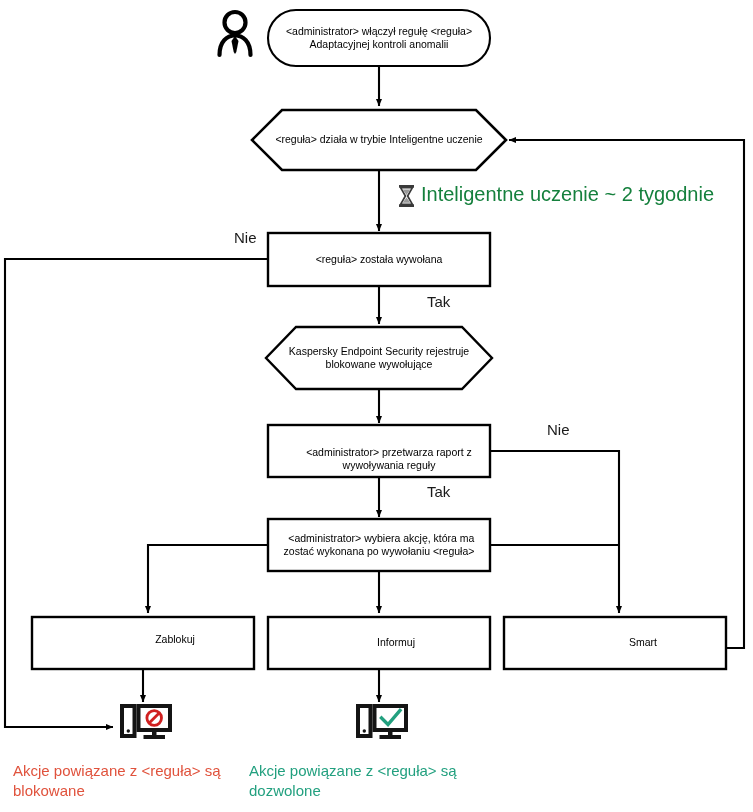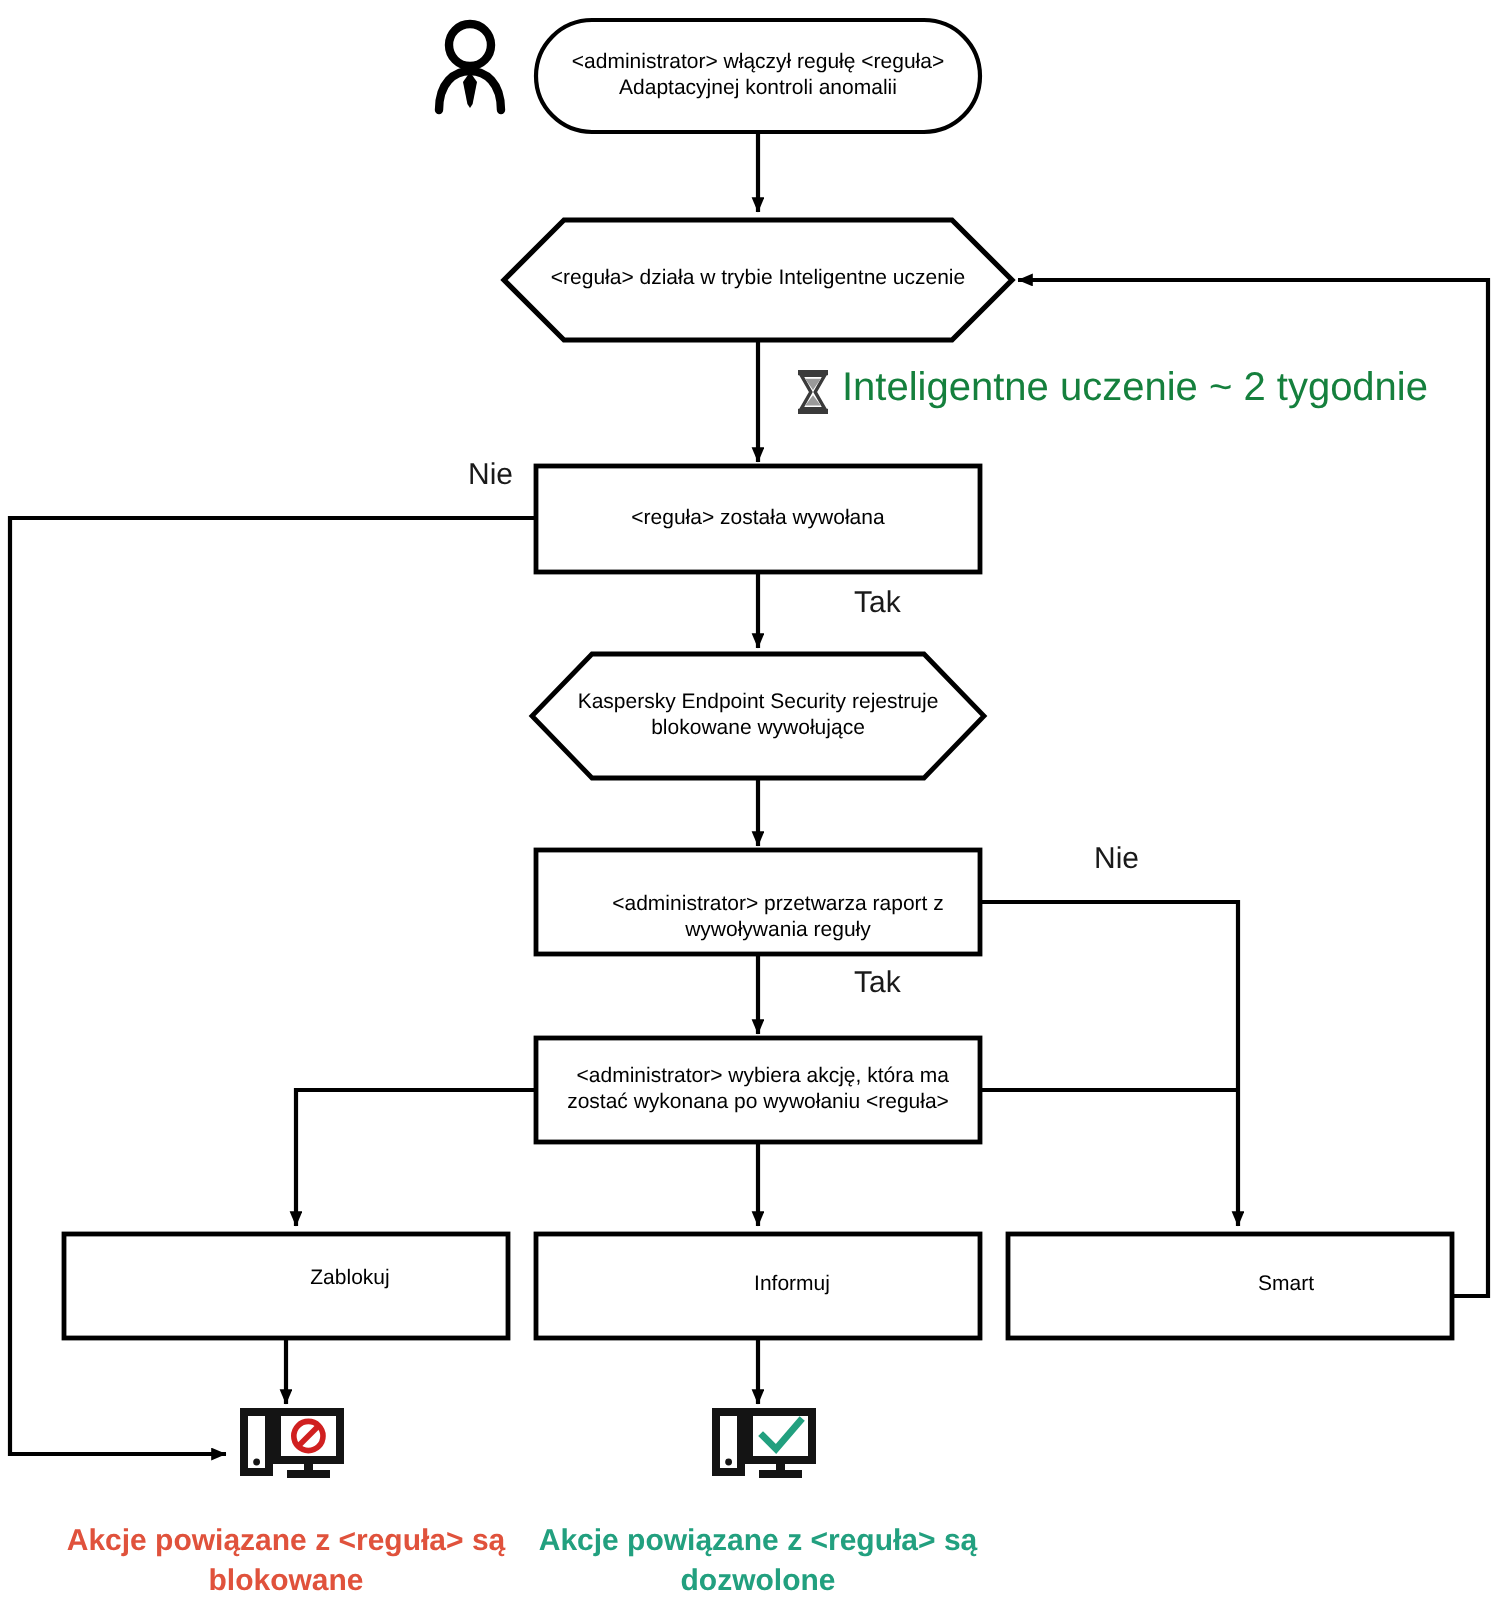--- a/index.html
+++ b/index.html
@@ -50,25 +50,23 @@
     margin-left: 28px;
   }
   .phase-label {
     position: absolute;
     font-size: 20px;
     color: #15803d;
     white-space: nowrap;
   }
   .outcome-label {
     position: absolute;
-    text-align: center;
     font-size: 15px;
     line-height: 1.3;
     white-space: pre-line;
-    font-weight: bold;
   }
   .outcome-blocked { color: #e0523c; }
   .outcome-allowed { color: #22a07f; }
 </style>
 </head>
 <body>
 
 <div id="canvas">
 
   <svg class="svg-layer" viewBox="0 0 753 812">

